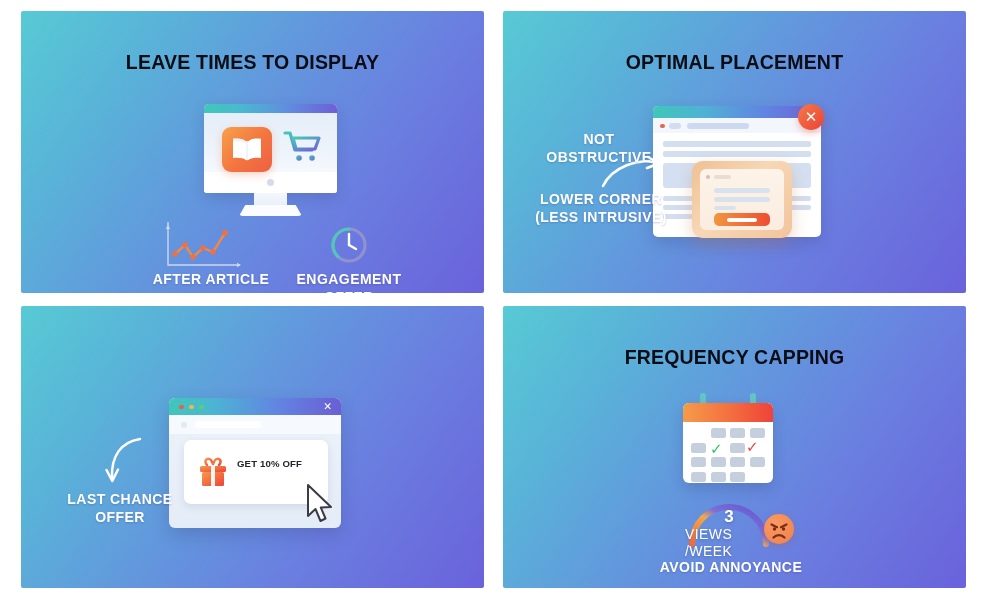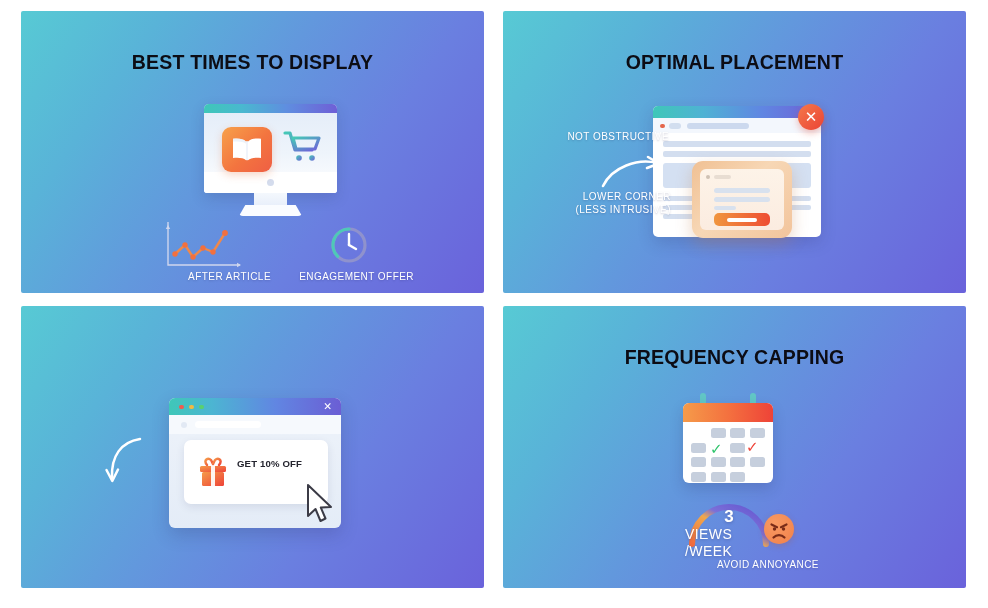--- a/index.html
+++ b/index.html
@@ -20,22 +20,22 @@
     position:relative;overflow:hidden;border-radius:2px;
     background:linear-gradient(125deg,#57cad4 0%,#59b3d8 22%,#6298dd 45%,#6a7fe0 68%,#6a62db 100%);
   }
   .panel-title{
     position:absolute;left:0;right:0;top:40px;
     text-align:center;
     font-size:19.5px;font-weight:bold;color:#0c0c14;
     letter-spacing:0.2px;
   }
   .caption{
-    position:absolute;color:#ffffff;font-weight:normal;
-    font-size:10px;letter-spacing:0.45px;text-align:right;
+    position:absolute;color:#ffffff;font-weight:bold;
+    font-size:14px;letter-spacing:0.45px;text-align:center;
     line-height:1.28;text-shadow:0 1px 2px rgba(40,40,90,.25);
   }
   .art{position:absolute;}
 
   
   .monitor{left:183px;top:93px;width:133px;height:116px;}
   .mon-body{
     position:absolute;left:0;top:0;width:133px;height:89px;
     background:linear-gradient(180deg,#e3ecf8 0%,#eef4fb 55%,#ffffff 100%);
     border-radius:5px 5px 3px 3px;
@@ -190,21 +190,21 @@
     box-shadow:0 2px 6px rgba(180,90,50,.3);
   }
   .cap-annoy{left:140px;top:253px;width:176px;}
 </style>
 </head>
 <body>
 
 <div class="grid">
 
   <div class="panel">
-    <div class="panel-title">BEST TIMES TO DISPLAY</div>
+    <div class="panel-title">LEAVE TIMES TO DISPLAY</div>
 
     <div class="art monitor">
       <div class="mon-body"></div>
       <div class="mon-topbar"></div>
       <div class="mon-base"></div>
       <div class="mon-dot"></div>
       <div class="book-tile">
         <svg class="book" viewBox="0 0 32 25">
           <path d="M15 4.5 C12 1.8 8 1.2 2 1.8 L2 21 C8 20.4 12.5 21 15 23.2 Z" fill="#fff"></path>
           <path d="M17 4.5 C20 1.8 24 1.2 30 1.8 L30 21 C24 20.4 19.5 21 17 23.2 Z" fill="#fff"></path>
@@ -330,20 +330,24 @@
       <svg class="cursor" viewBox="0 0 34 42">
         <path d="M4 2 L4 33 L11.5 26 L16.5 38 L21.5 35.5 L16.8 24.5 L27 24 Z" fill="#ffffff" stroke="#3b3b46" stroke-width="2" stroke-linejoin="round"></path>
       </svg>
     </div>
 
     <svg class="art arrow3" viewBox="0 0 45 55">
       <path d="M41 3 C22 6 12 20 13 42" fill="none" stroke="#ffffff" stroke-width="2.5" stroke-linecap="round"></path>
       <path d="M7.5 34 L13.3 45 L19 33.5" fill="none" stroke="#ffffff" stroke-width="2.5" stroke-linecap="round" stroke-linejoin="round"></path>
     </svg>
 
+    <div class="caption cap-last">
+      <div>LAST CHANCE</div>
+      <div>OFFER</div>
+    </div>
   </div>
 
   <div class="panel">
     <div class="panel-title">FREQUENCY CAPPING</div>
 
     <div class="art cal">
       <div class="cal-ring" style="left:17px;"></div>
       <div class="cal-ring" style="left:67px;"></div>
       <div class="cal-body">
         <div class="cal-head"></div>

